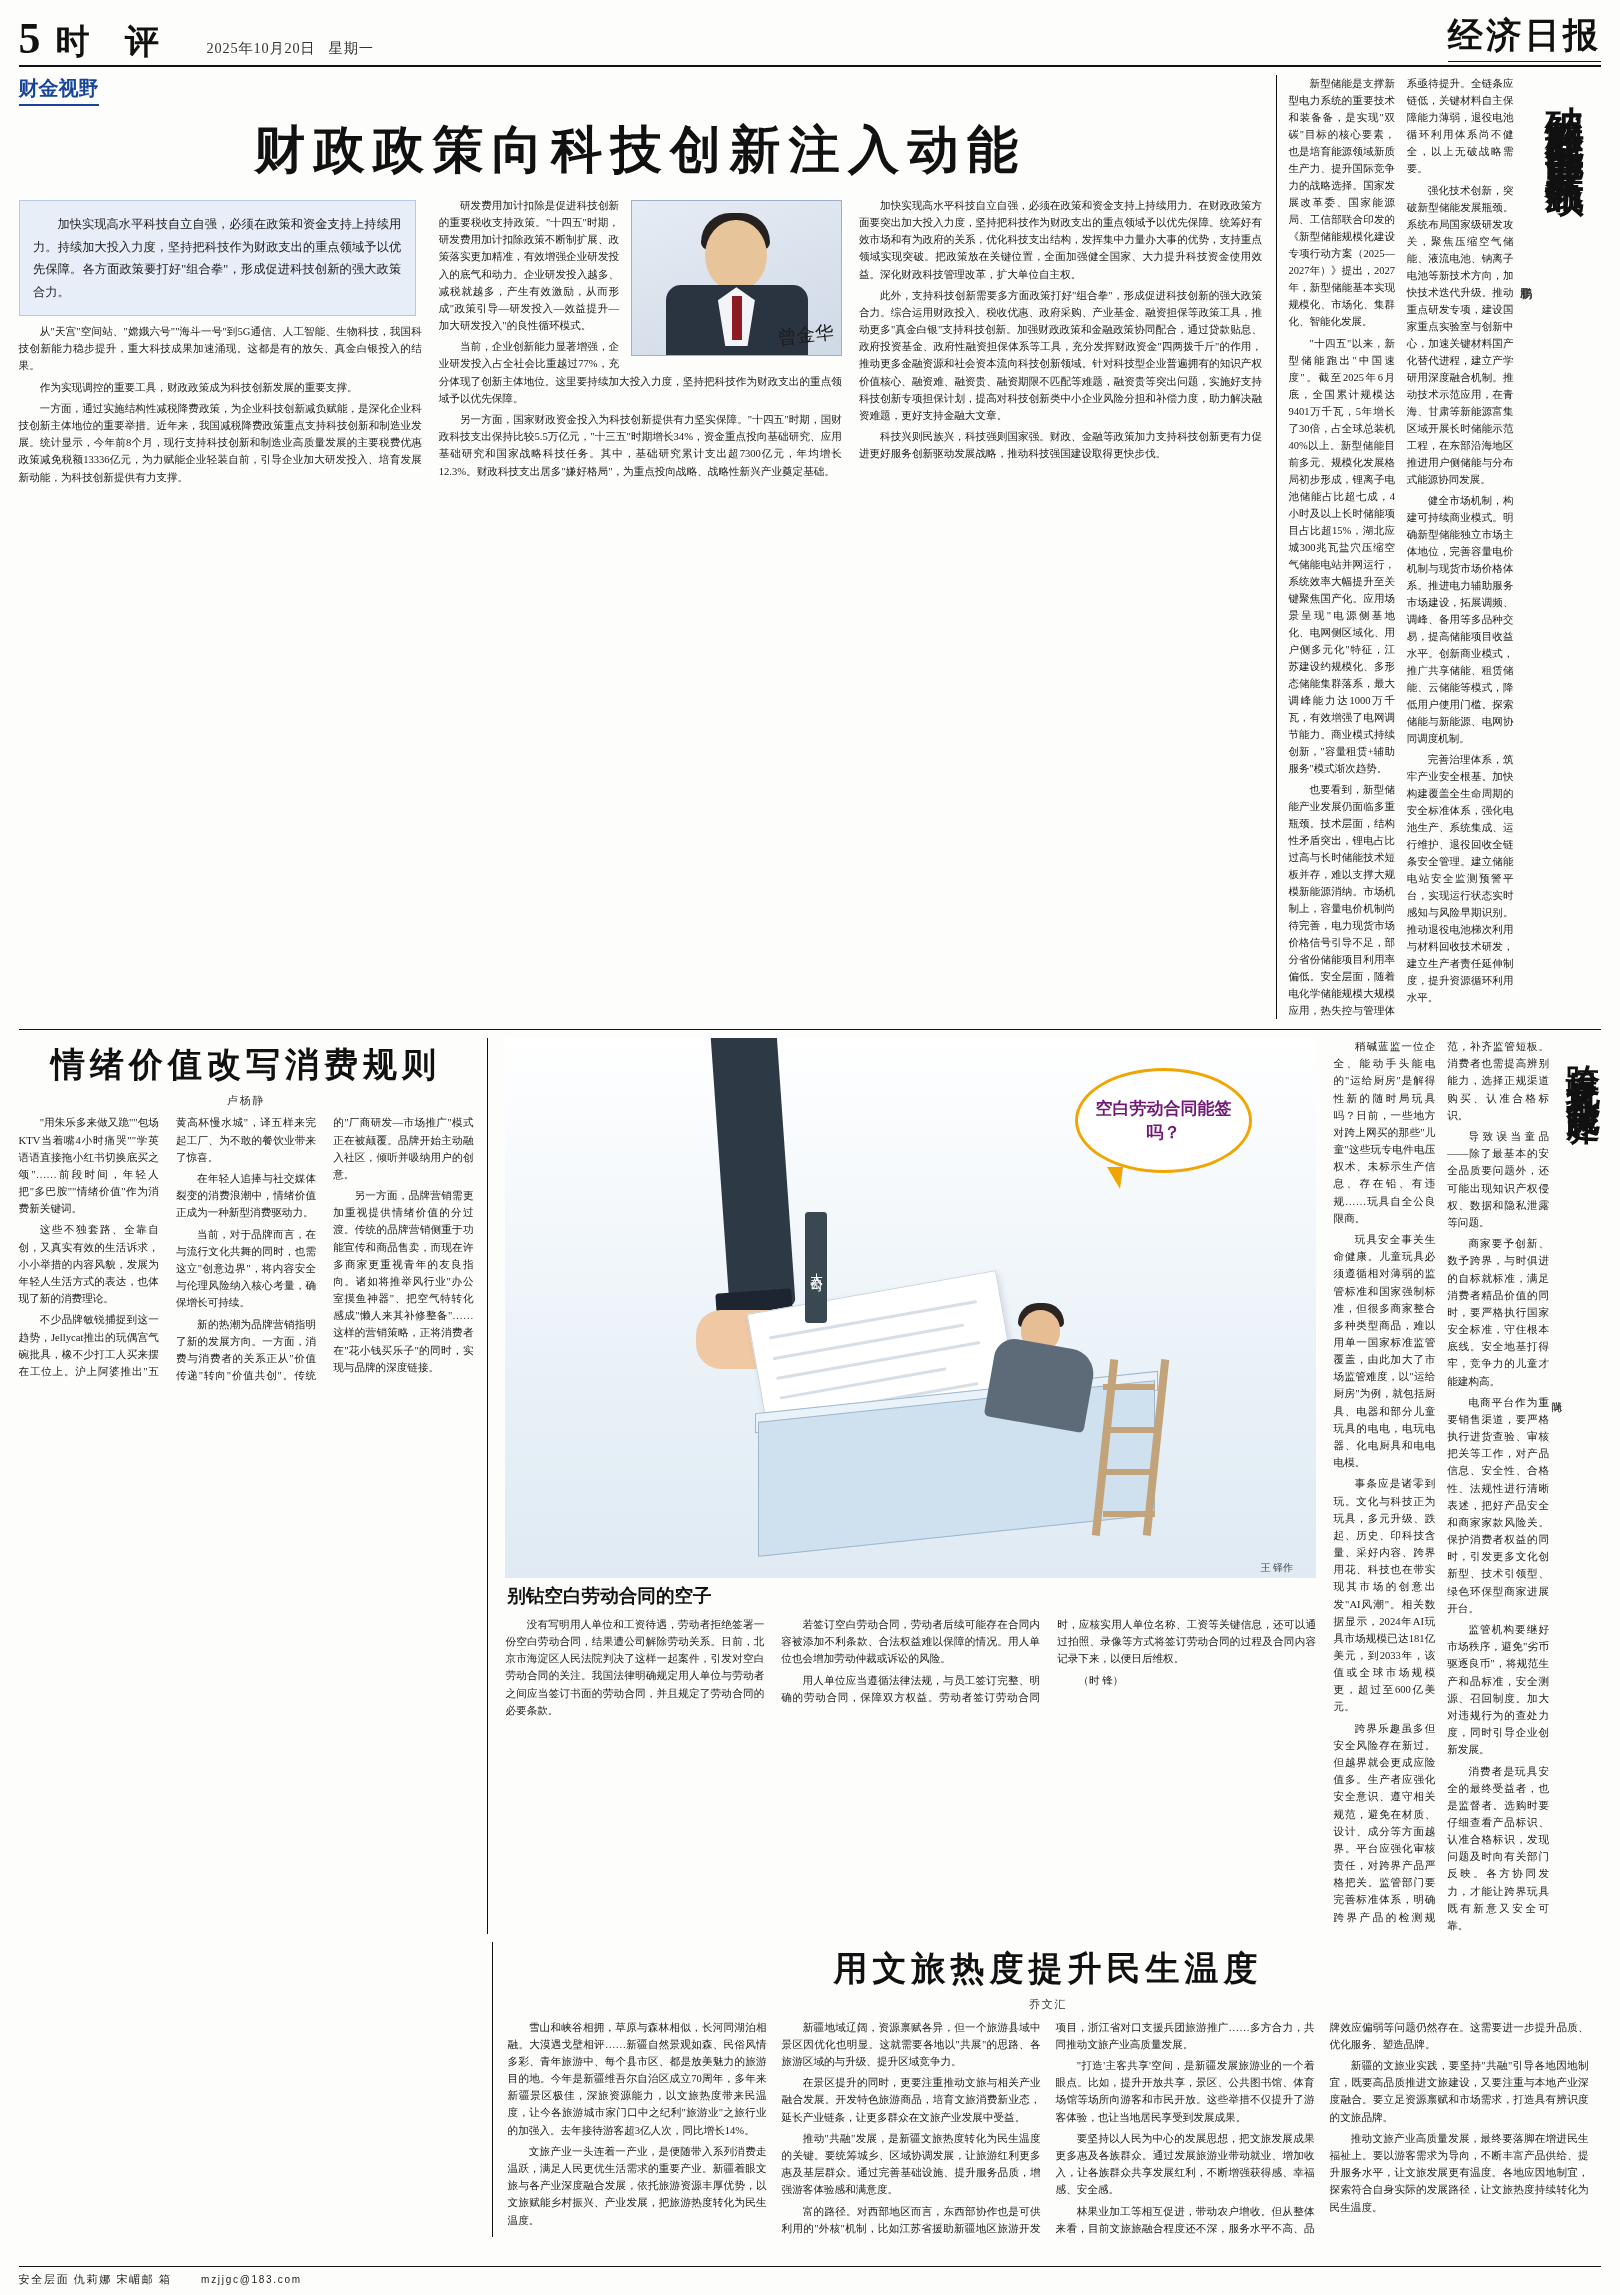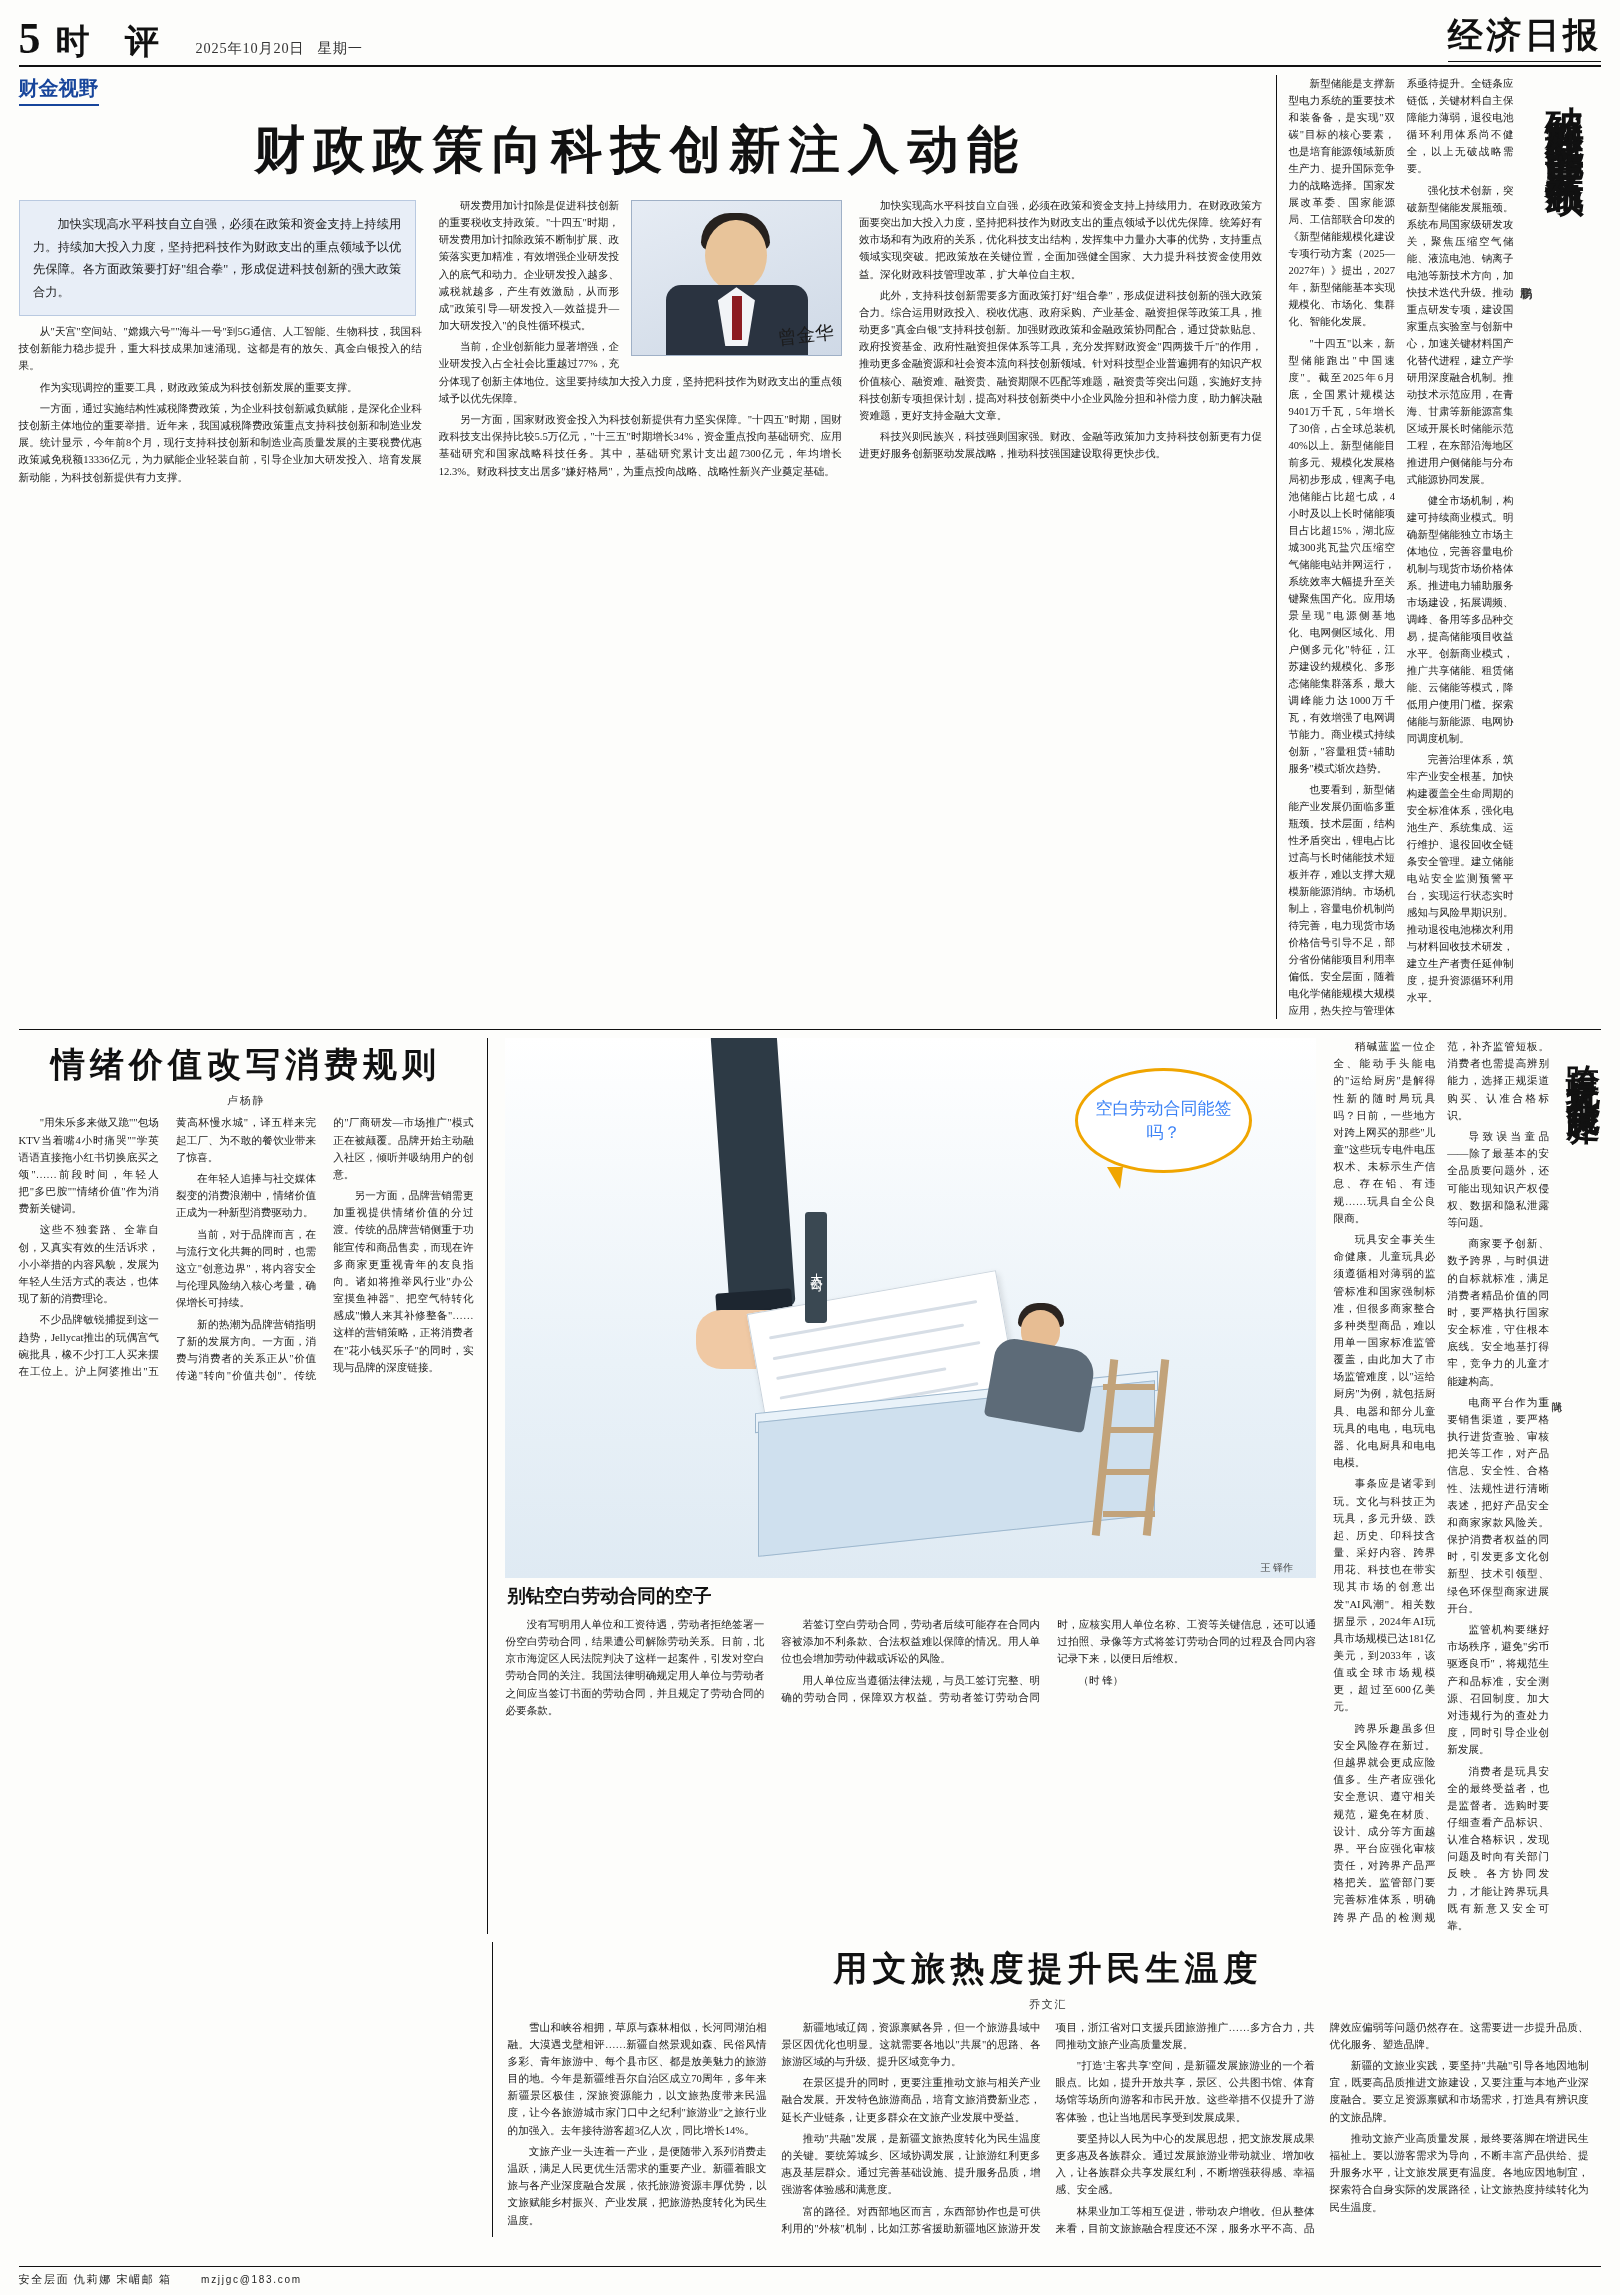--- a/index.html
+++ b/index.html
@@ -17,21 +17,21 @@
   
   .masthead {
     position:relative;
     height:52px;
     border-bottom:2.5px solid #111;
     display:flex; align-items:flex-end;
   }
   .mh-left { display:flex; align-items:baseline; gap:15px; }
   .mh-pageno { font-size:44px; font-weight:bold; line-height:0.95; font-family:"Liberation Serif",serif; }
   .mh-section { font-size:34px; font-weight:bold; letter-spacing:13.5px; }
-  .mh-date { font-size:14.3px; color:#333; margin-left:8px; letter-spacing:0.8px; padding-bottom:5px; }
+  .mh-date { font-size:14.3px; color:#333; margin-left:19px; letter-spacing:0.8px; padding-bottom:5px; }
   .mh-logo {
     position:absolute; right:0; bottom:3.4px;
     font-size:35px; font-weight:bold; letter-spacing:3.4px;
     font-family:"Liberation Serif",serif;
   }
   .mh-logo .rule { display:block; border-bottom:1.7px solid #111; margin-top:1.7px; }
 
   
   .lead-wrap { display:flex; margin-top:8.4px; }
   .lead-main { width:1257px; padding-right:13.5px; }
@@ -125,21 +125,21 @@
   .illu .rail2 { left:56px; top:0; width:7.6px; height:177px; transform:rotate(6deg); }
   .illu .rung { left:6.8px; width:52px; height:5.9px; }
   .illu .stamp {
     position:absolute; left:300px; top:174px; width:22px; height:111px; background:#3a4852; border-radius:3.4px;
     color:#fff; font-size:12.7px; writing-mode:vertical-rl; text-align:center; line-height:22px; letter-spacing:3.4px;
   }
   .bubble {
     position:absolute; right:64px; top:30px; width:177px; height:105px;
     border:3.4px solid #f0a500; border-radius:50%; background:#fff;
     display:flex; align-items:center; justify-content:center; text-align:center;
-    font-size:17px; font-weight:normal; color:#3b82f6; line-height:1.4; padding:0 10px;
+    font-size:17px; font-weight:bold; color:#701a75; line-height:1.4; padding:0 10px;
   }
   .bubble:after {
     content:""; position:absolute; left:29px; bottom:-18.6px; width:0;height:0;
     border-left:13.5px solid transparent; border-right:3.4px solid transparent; border-top:22px solid #f0a500;
   }
   .illu-credit { position:absolute; right:23px; bottom:3.4px; font-size:10px; color:#444; }
   .cap { font-size:18.6px; font-weight:bold; margin:1.7px 0 6.8px 1.7px; }
 
   
   .vblock { display:flex; flex-direction:row-reverse; height:100%; }

